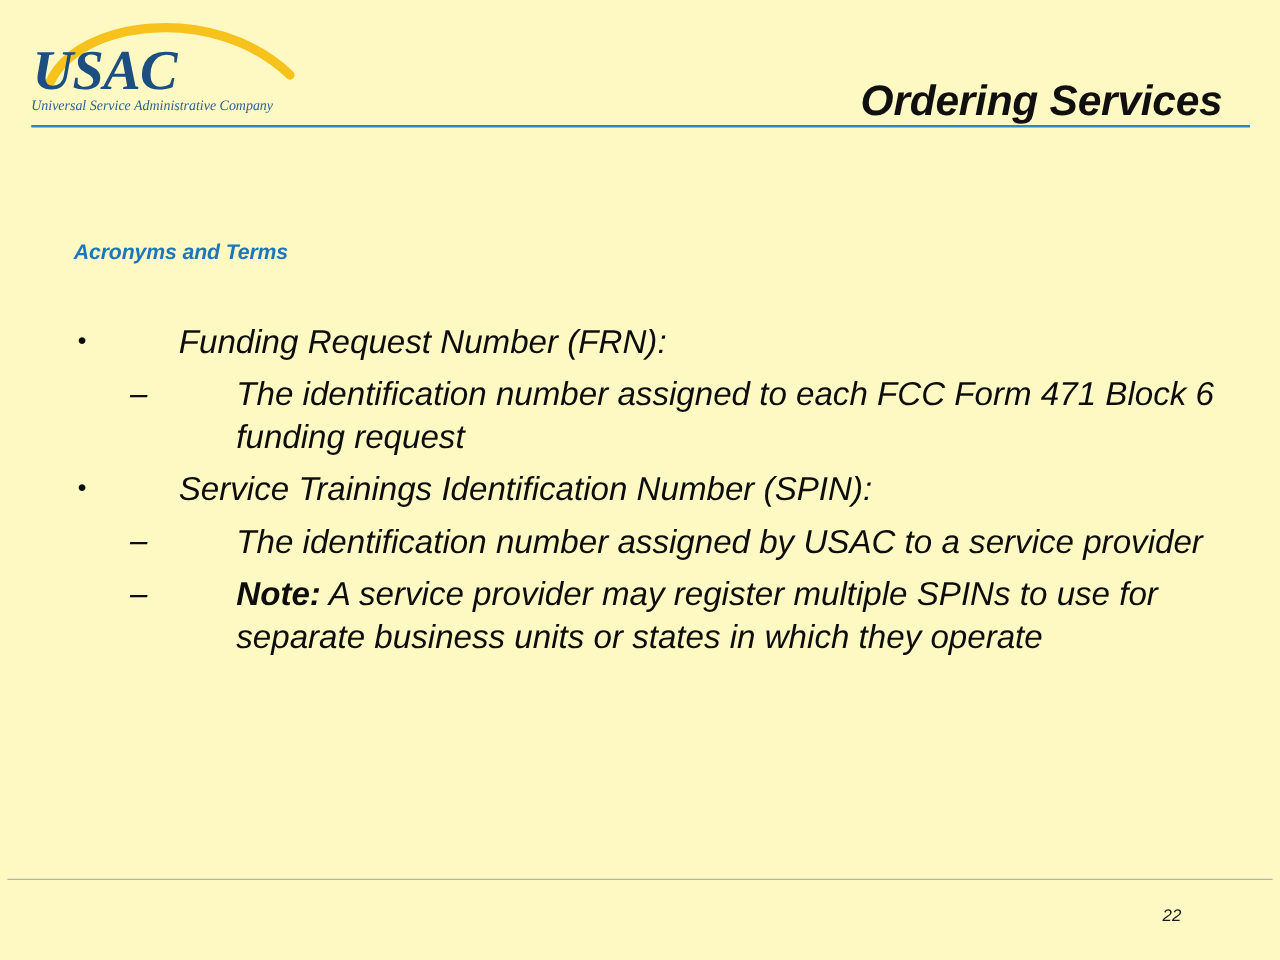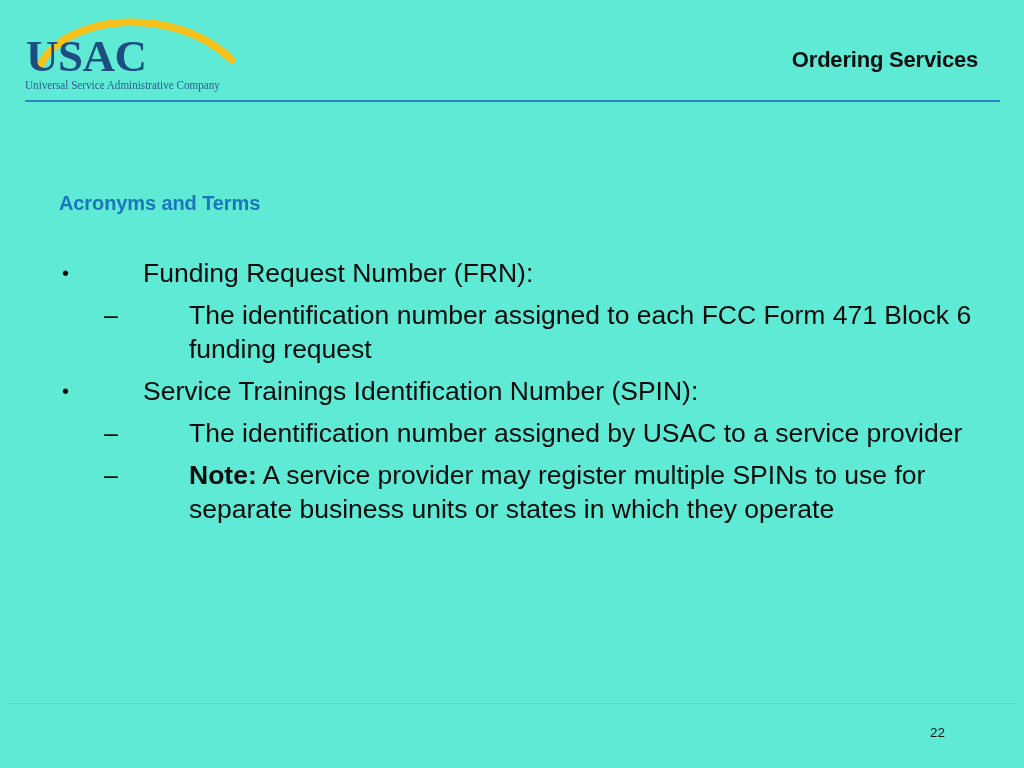--- a/index.html
+++ b/index.html
@@ -14,21 +14,22 @@
     position: relative;
     overflow: hidden;
     font-family: "Liberation Sans", sans-serif;
     -webkit-font-smoothing: antialiased;
   }
 
   
   .slide {
     position: absolute;
     inset: 0;
-    background: #5eead4;
+    background: #fef9c3;
+    font-style: italic;
   }
 
   
   .logo {
     position: absolute;
     left: 22px;
     top: 8px;
     width: 222px;
     height: 88px;
   }
@@ -64,43 +65,43 @@
     color: #2C5E8F;
     white-space: nowrap;
     transform: scaleX(0.97);
     transform-origin: left center;
   }
 
   
   .slide-title {
     position: absolute;
     right: 46px;
-    top: 40px;
-    font-size: 22px;
+    top: 61px;
+    font-size: 34px;
     font-weight: 700;
     color: #101010;
     letter-spacing: -0.2px;
     line-height: 40px;
     white-space: nowrap;
   }
   .title-rule {
     position: absolute;
     left: 25px;
     top: 100px;
     width: 975px;
     height: 2px;
     background: #2E86C8;
   }
 
   
   .section-heading {
     position: absolute;
     left: 59px;
     top: 192px;
-    font-size: 20px;
+    font-size: 17px;
     font-weight: 700;
     color: #1B76BC;
     letter-spacing: -0.1px;
     white-space: nowrap;
   }
 
   .body-block {
     position: absolute;
     left: 59px;
     top: 256px;

